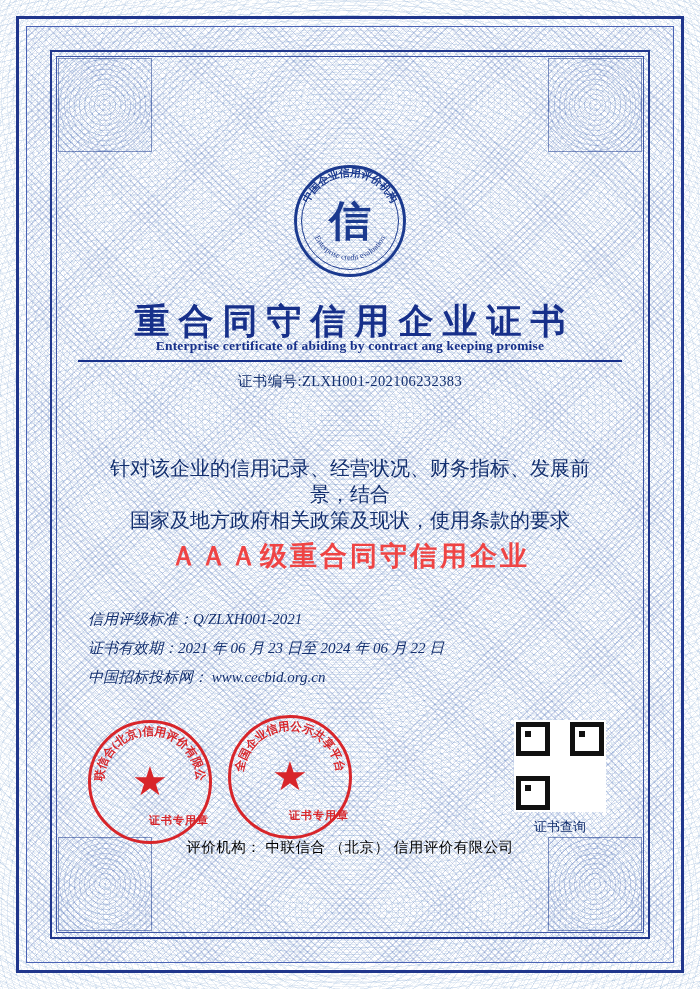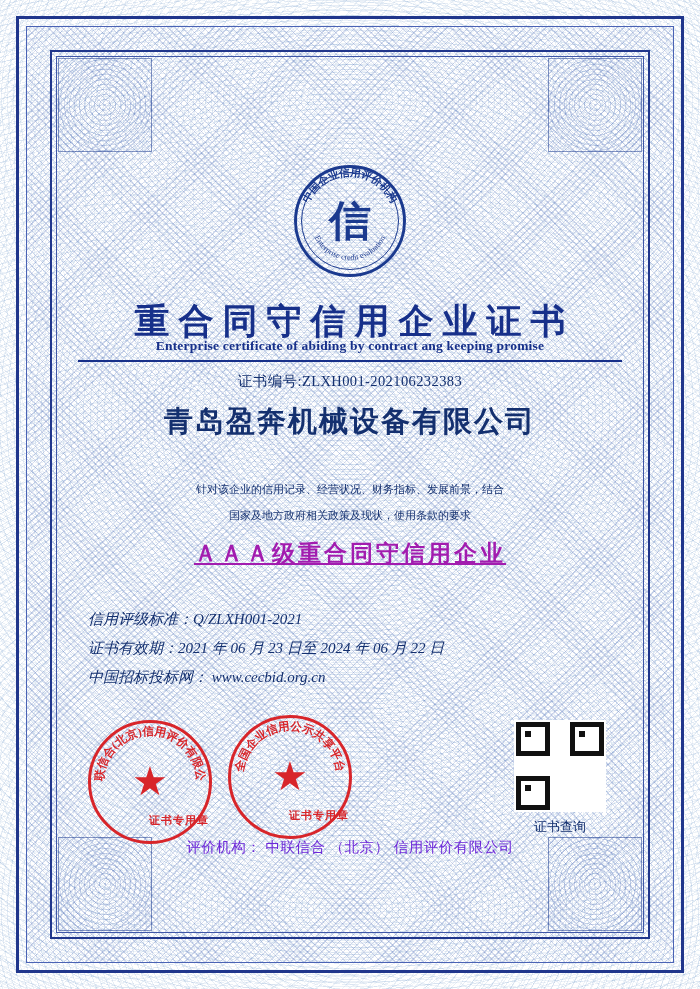--- a/index.html
+++ b/index.html
@@ -167,36 +167,35 @@
     top: 342px;
     left: 0; right: 0;
     font-size: 29px;
     font-weight: bold;
     color: #14306f;
     letter-spacing: 2px;
   }
 
   .body-text {
     position: absolute;
-    top: 416px;
+    top: 395px;
     left: 40px; right: 40px;
-    font-size: 11px;
+    font-size: 20px;
     line-height: 26px;
     color: #14306f;
   }
 
   .award {
     position: absolute;
     top: 478px;
     left: 0; right: 0;
-    font-size: 23px;
-    font-weight: bold;
-    color: #a21caf;
+    font-size: 27px;
+    font-weight: bold;
+    color: #ef4444;
     letter-spacing: 3px;
-    text-decoration: underline;
   }
 
   .details {
     position: absolute;
     top: 545px;
     left: 28px;
     right: 28px;
     text-align: left;
     font-size: 15px;
     line-height: 29px;
@@ -284,21 +283,21 @@
     margin-top: 6px;
     font-size: 13px;
     color: #14306f;
   }
 
   .issuer {
     position: absolute;
     bottom: 72px;
     left: 0; right: 0;
     font-size: 14.5px;
-    color: #6d28d9;
+    color: #000000;
     letter-spacing: 0.5px;
   }
 </style>
 </head>
 <body>
 
 <div class="cert">
 
   <div class="guilloche g1"></div>
   <div class="guilloche g2"></div>
@@ -333,21 +332,20 @@
       </svg>
       <div class="xin">信</div>
     </div>
 
     <div class="title-cn">重合同守信用企业证书</div>
     <div class="title-en">Enterprise certificate of abiding by contract ang keeping promise</div>
     <div class="title-rule"></div>
 
     <div class="cert-no">证书编号:ZLXH001-202106232383</div>
 
-    <div class="company">青岛盈奔机械设备有限公司</div>
 
     <div class="body-text">
       <div>针对该企业的信用记录、经营状况、财务指标、发展前景，结合</div>
       <div>国家及地方政府相关政策及现状，使用条款的要求</div>
     </div>
 
     <div class="award">ＡＡＡ级重合同守信用企业</div>
 
     <div class="details">
       <div class="row">信用评级标准：Q/ZLXH001-2021</div>

